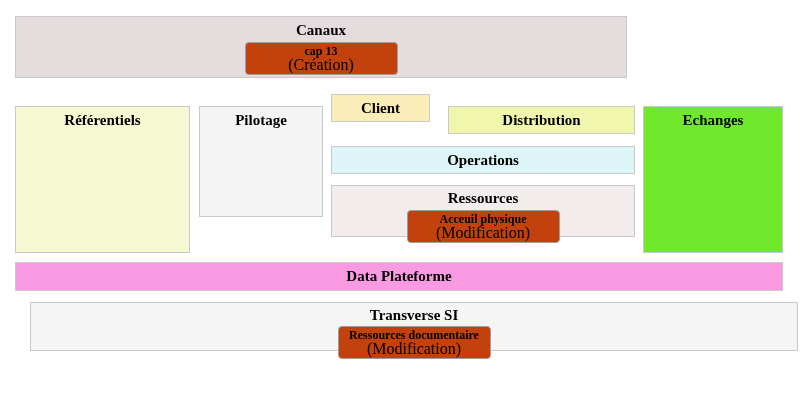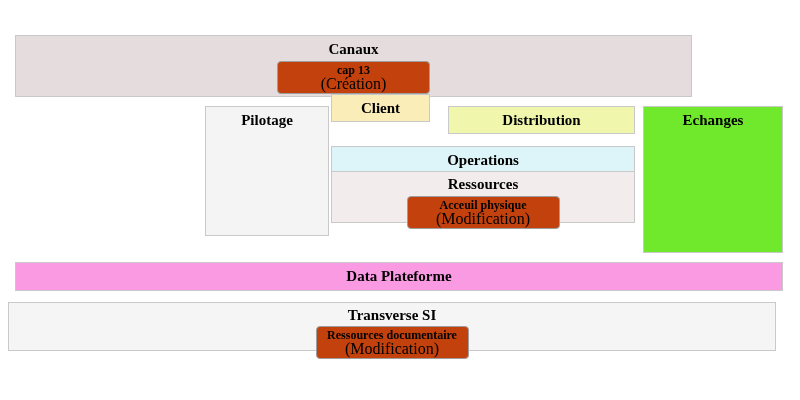--- a/index.html
+++ b/index.html
@@ -46,49 +46,52 @@
     font-weight: bold;
     font-size: 12px;
     line-height: 13px;
   }
   .card-subtitle {
     font-size: 16px;
     line-height: 13px;
   }
 
   
-  .zone-canaux        { left: 15px;  top: 35px;  width: 677px; height: 62px;  }
+  .zone-canaux        { left: 15px;  top: 16px;  width: 612px; height: 62px;  }
   .zone-referentiels  { left: 15px;  top: 106px; width: 175px; height: 147px; }
-  .zone-pilotage      { left: 205px; top: 106px; width: 124px; height: 130px; }
+  .zone-pilotage      { left: 199px; top: 106px; width: 124px; height: 111px; }
   .zone-client        { left: 331px; top: 94px; width: 99px; height: 28px;  }
   .zone-distribution  { left: 448px; top: 106px; width: 187px; height: 28px;  }
   .zone-operations    { left: 331px; top: 146px; width: 304px; height: 28px;  }
-  .zone-ressources    { left: 331px; top: 171px; width: 304px; height: 52px;  }
+  .zone-ressources    { left: 331px; top: 185px; width: 304px; height: 52px;  }
   .zone-echanges      { left: 643px; top: 106px; width: 140px; height: 147px; }
   .zone-data          { left: 15px;  top: 262px; width: 768px; height: 29px;  }
   .zone-data .zone-title { padding-top: 0; line-height: 27px; }
-  .zone-transverse    { left: 8px;  top: 302px; width: 768px; height: 49px;  }
+  .zone-transverse    { left: 30px;  top: 302px; width: 768px; height: 49px;  }
   .zone-transverse .zone-title { padding-top: 3px; }
   .zone-ressources .zone-title { padding-top: 3px; }
   .zone-ressources .card { }
   .zone-transverse .card { margin-top: 2px; }
 </style>
 </head>
 <body>
 
 <div class="canvas">
 
   <div class="zone zone-canaux" style="background-color: rgb(229, 221, 221);">
     <div class="zone-title">Canaux</div>
     <div class="card">
       <div class="card-title">cap 13</div>
       <div class="card-subtitle">(Création)</div>
     </div>
   </div>
 
+  <div class="zone zone-referentiels" style="background-color: rgb(246, 248, 210);">
+    <div class="zone-title">Référentiels</div>
+  </div>
 
   <div class="zone zone-pilotage" style="background-color: rgb(244, 244, 244);">
     <div class="zone-title">Pilotage</div>
   </div>
 
   <div class="zone zone-client" style="background-color: rgb(251, 237, 184);">
     <div class="zone-title vcenter">Client</div>
   </div>
 
   <div class="zone zone-distribution" style="background-color: rgb(241, 246, 173); text-align: center;">

